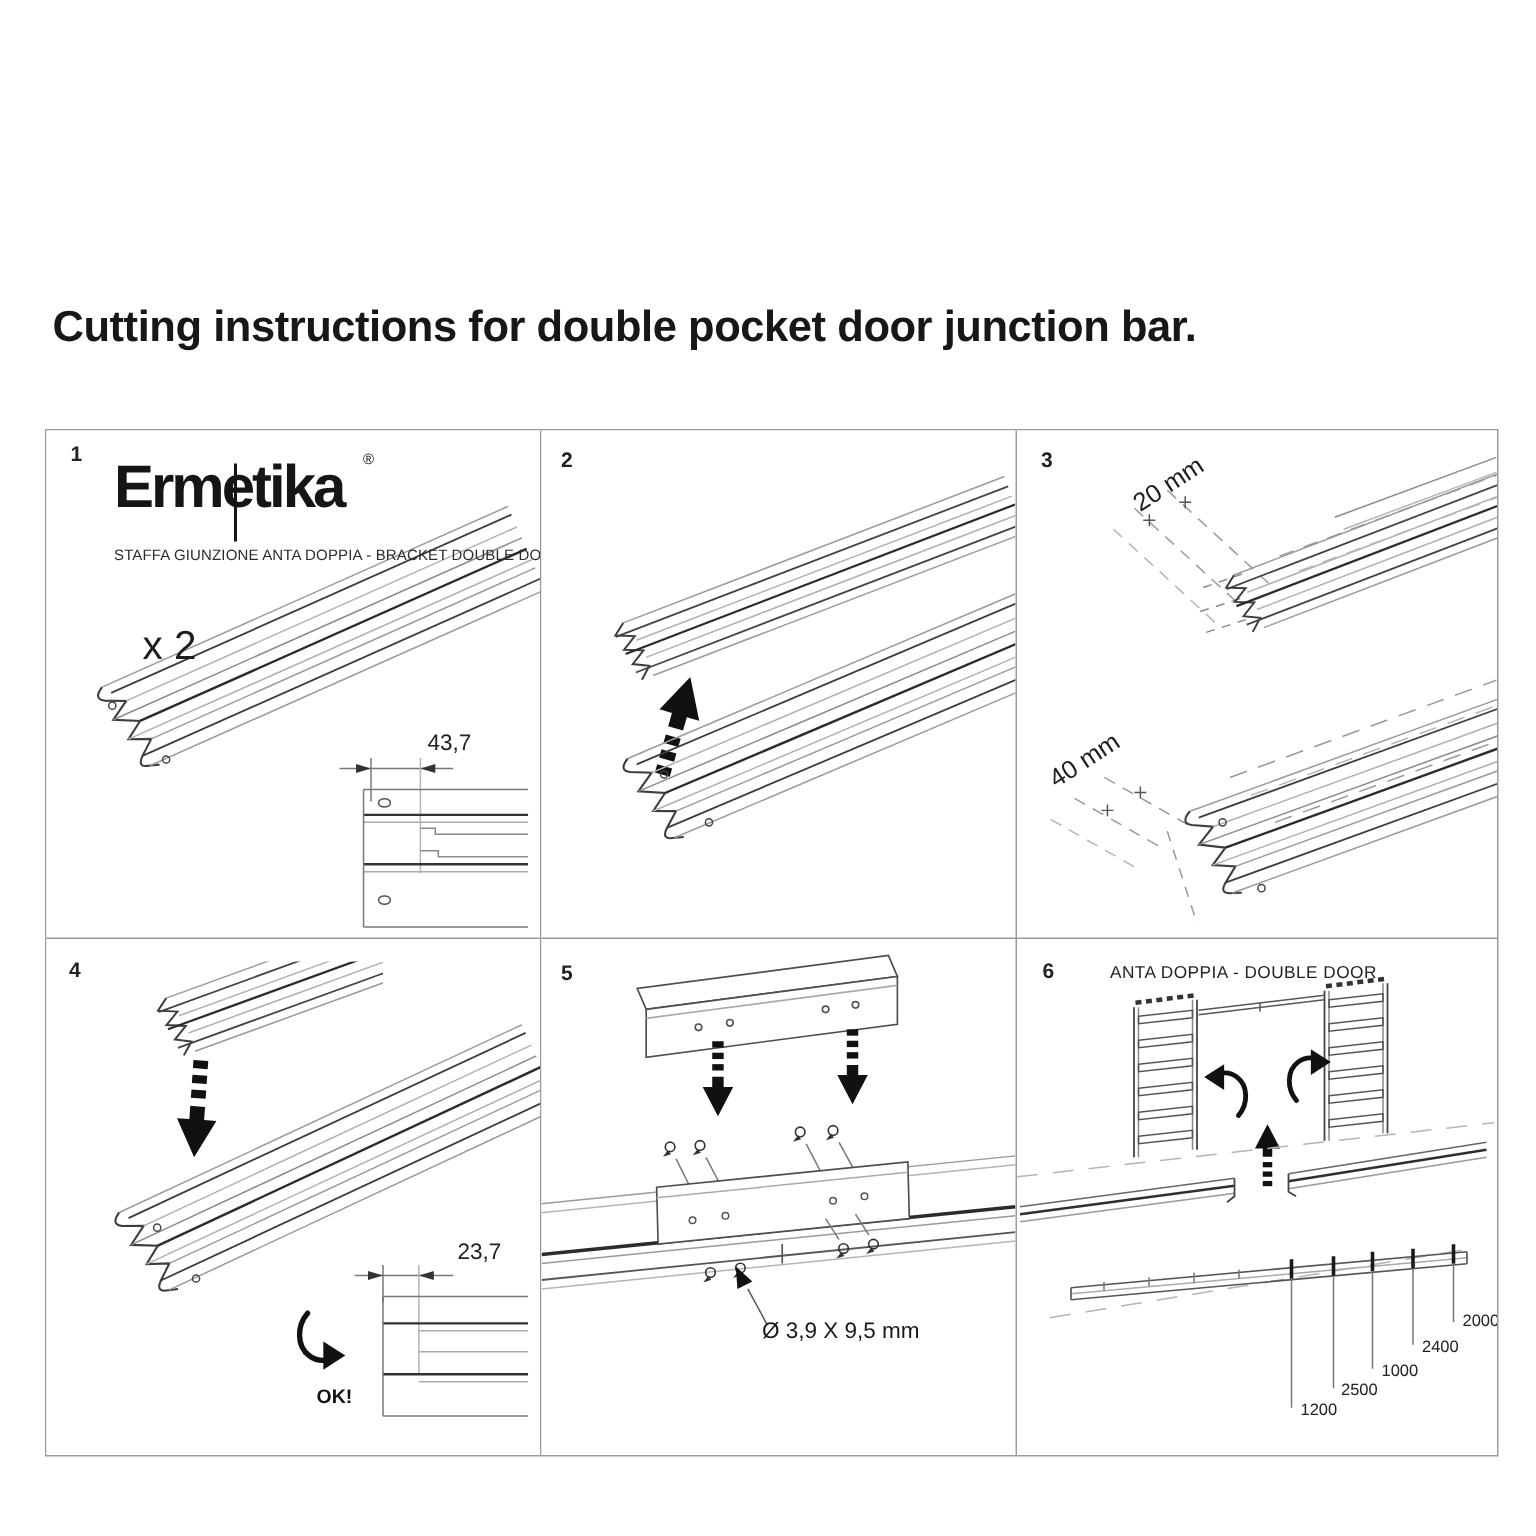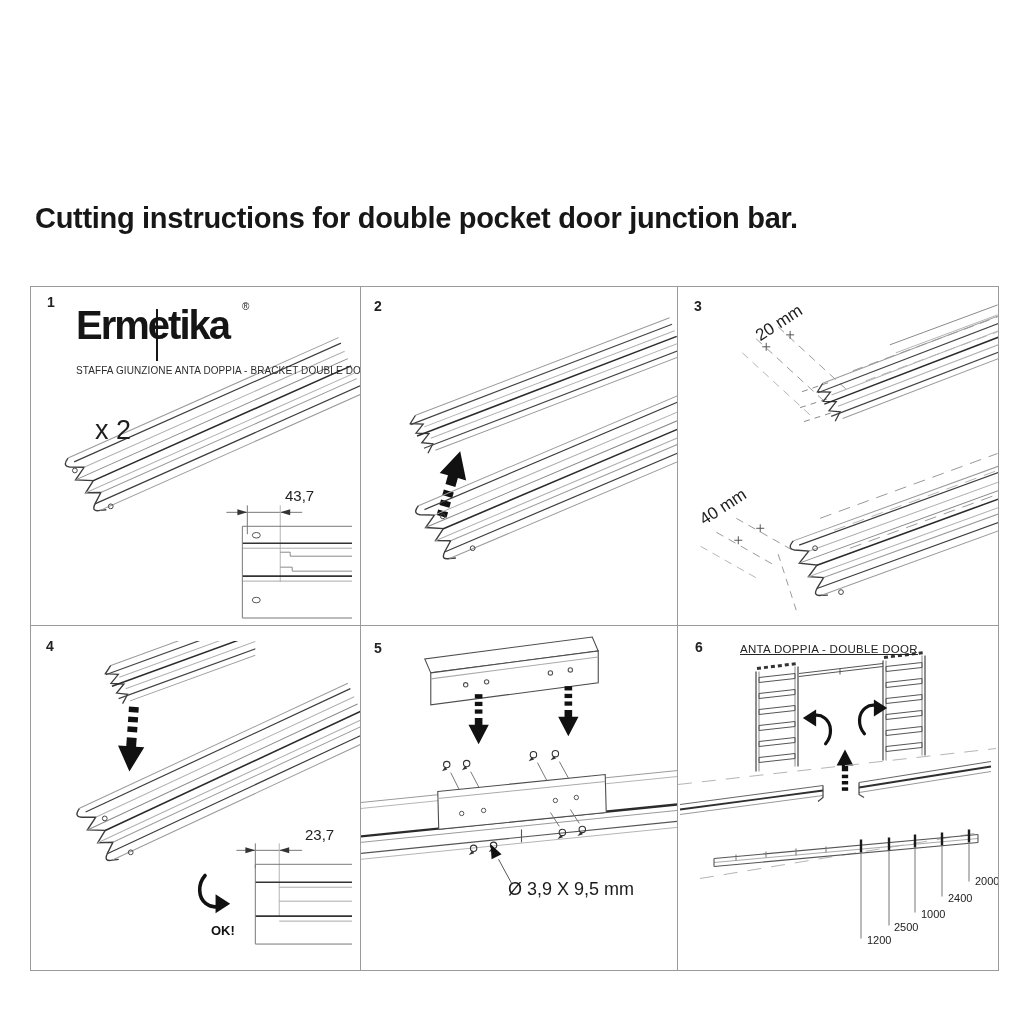--- a/index.html
+++ b/index.html
@@ -25,23 +25,23 @@
   .subtitle{position:absolute;left:45px;top:78px;font-size:10px;color:#2c2c2c;
             letter-spacing:0.1px;white-space:nowrap;z-index:3;}
   .qty{position:absolute;left:24px;top:128px;font-size:27px;color:#1e1e1e;z-index:3;margin-left:40px;}
   .dim{position:absolute;font-size:15px;color:#222;z-index:3;margin-left:48px;}
   .dim1{left:206px;top:200px}
   .dim4{left:226px;top:200px}
   .rot{position:absolute;font-size:17px;color:#1d1d1d;z-index:3;transform-origin:left top;}
   .rot20{left:74px;top:42px;transform:rotate(-33deg);}
   .rot40{left:18px;top:226px;transform:rotate(-33deg);}
   .ok{position:absolute;left:180px;top:297px;font-size:13px;font-weight:700;color:#111;z-index:3;}
-  .screwspec{position:absolute;left:147px;top:253px;font-size:18px;color:#1a1a1a;z-index:3;}
+  .screwspec{position:absolute;left:147px;top:253px;font-size:15px;color:#1a1a1a;z-index:3;}
   .p6head{position:absolute;left:62px;top:17px;font-size:11.5px;color:#242424;
-          letter-spacing:0.3px;z-index:3;text-decoration:underline;}
+          letter-spacing:0.3px;z-index:3;}
   .len{position:absolute;font-size:11px;color:#222;z-index:3;}
   .len0{left:189px;top:308px}.len1{left:216px;top:295px}.len2{left:243px;top:282px}
   .len3{left:270px;top:266px}.len4{left:297px;top:249px}
 </style>
 </head>
 <body>
 
 <svg width="0" height="0" style="position:absolute">
   <defs>
     <g id="rail-main">

